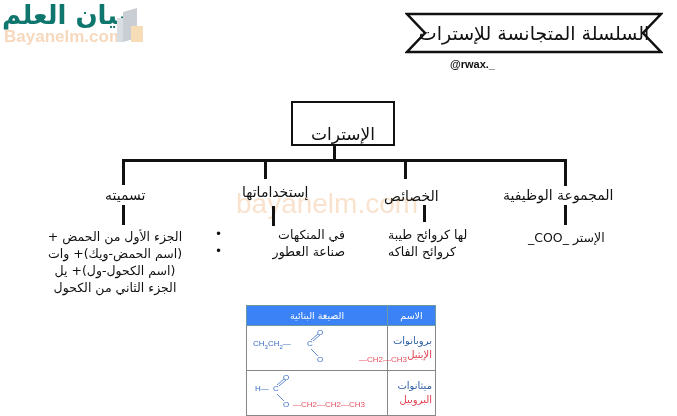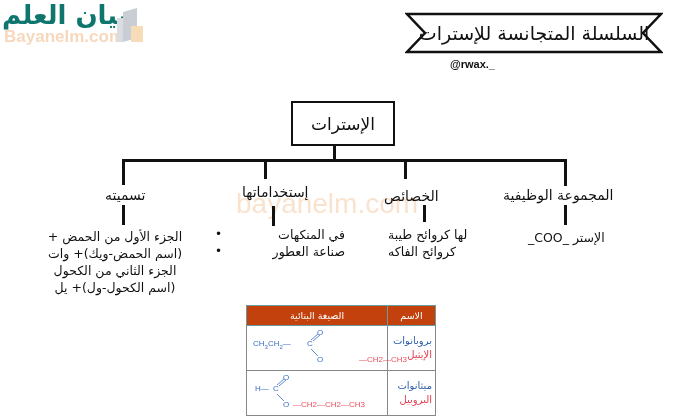--- a/index.html
+++ b/index.html
@@ -7,32 +7,32 @@
     width: 677px; height: 416px; overflow: hidden; background: #ffffff;
     position: relative; font-family: "DejaVu Sans", sans-serif; color: #111;
   }
   .abs { position: absolute; }
   .logo-ar { left: 2px; top: 0px; font-size: 26px; font-weight: bold; color: #0f766e; direction: rtl; line-height: 30px; }
   .logo-en { left: 4px; top: 27px; font-size: 17px; font-weight: bold; color: #f7d8bd; line-height: 20px; font-family: "Liberation Sans", sans-serif; }
   .logo-book { left: 117px; top: 8px; width: 28px; height: 36px; }
   .banner { left: 405px; top: 12px; width: 258px; height: 42px; }
   .banner-text { left: 405px; top: 12px; width: 258px; height: 42px; display:flex; align-items:center; justify-content:center; font-size: 19px; direction: rtl; }
   .handle { left: 430px; top: 58px; font-size: 11px; font-weight: bold; font-family: "Liberation Sans", sans-serif; margin-left: 20px; }
-  .root-box { left: 291px; top: 101px; width: 104px; height: 45px; border: 2.5px solid #111; box-sizing: border-box; display:flex; align-items:center; justify-content:center; font-size: 17px; direction: rtl; }
+  .root-box { left: 291px; top: 101px; width: 104px; height: 45px; border: 2.5px solid #111; box-sizing: border-box; display:flex; align-items:flex-end; justify-content:center; font-size: 17px; direction: rtl; }
   .vline { background: #111; width: 2.5px; }
   .hline { background: #111; height: 2.5px; }
   .branch-title { font-size: 14px; direction: rtl; white-space: nowrap; background: transparent; }
   .body-text { font-size: 12.5px; direction: rtl; line-height: 17px; white-space: nowrap; text-align: center; }
   .watermark { left: 236px; top: 188px; font-size: 28px; color: #f9e3cf; font-family: "Liberation Sans", sans-serif; z-index: 0; }
   .z1 { z-index: 1; }
   .uses-list { left: 215px; top: 226px; width: 130px; }
   .uses-item { display:flex; justify-content:space-between; direction: rtl; font-size: 12.5px; line-height: 17px; }
   .uses-item .bullet { font-size: 12px; }
   table.ester { position:absolute; left: 246px; top: 305px; width: 189px; border-collapse: collapse; font-size: 9px; table-layout: fixed; }
-  table.ester th { background: #c2410c; color: #fff; font-weight: normal; height: 17px; border: 1px solid #6a9aa0; font-size: 9.5px; direction: rtl; }
+  table.ester th { background: #3b82f6; color: #fff; font-weight: normal; height: 17px; border: 1px solid #6a9aa0; font-size: 9.5px; direction: rtl; }
   table.ester td { border: 1px solid #888; height: 44px; vertical-align: middle; padding: 0; }
   td.name { text-align: right; padding-right: 3px !important; direction: rtl; font-size: 10px; line-height: 14px; }
   .n-blue { color: #2e5fa8; display:block; }
   .n-red { color: #e0404f; display:block; }
   .formula { position: relative; height: 44px; font-family: "Liberation Sans", sans-serif; font-size: 8px; }
   .f { position:absolute; white-space: nowrap; }
   .blue { color: #3a6fc2; }
   .red { color: #e65060; }
 </style>
 </head>
@@ -85,22 +85,22 @@
     <span>صناعة العطور</span>
     <span class="bullet">•</span>
   </div>
 </div>
 
 <div class="abs branch-title z1" style="left:105px; top:187px;">تسميته</div>
 <div class="abs vline z1" style="left:122px; top:205px; height:20px;"></div>
 <div class="abs z1" style="left:40px; top:228px; width:150px;">
   <div class="body-text">الجزء الأول من الحمض +</div>
   <div class="body-text">(اسم الحمض-ويك)+ وات</div>
+  <div class="body-text">(اسم الكحول-ول)+ يل</div>
   <div class="body-text">الجزء الثاني من الكحول</div>
-  <div class="body-text">(اسم الكحول-ول)+ يل</div>
 </div>
 
 <table class="ester">
   <colgroup>
       <col style="width:141px">
       <col style="width:48px">
     </colgroup>
   <thead>
     <tr>
       <th>الصيغة البنائية</th>

